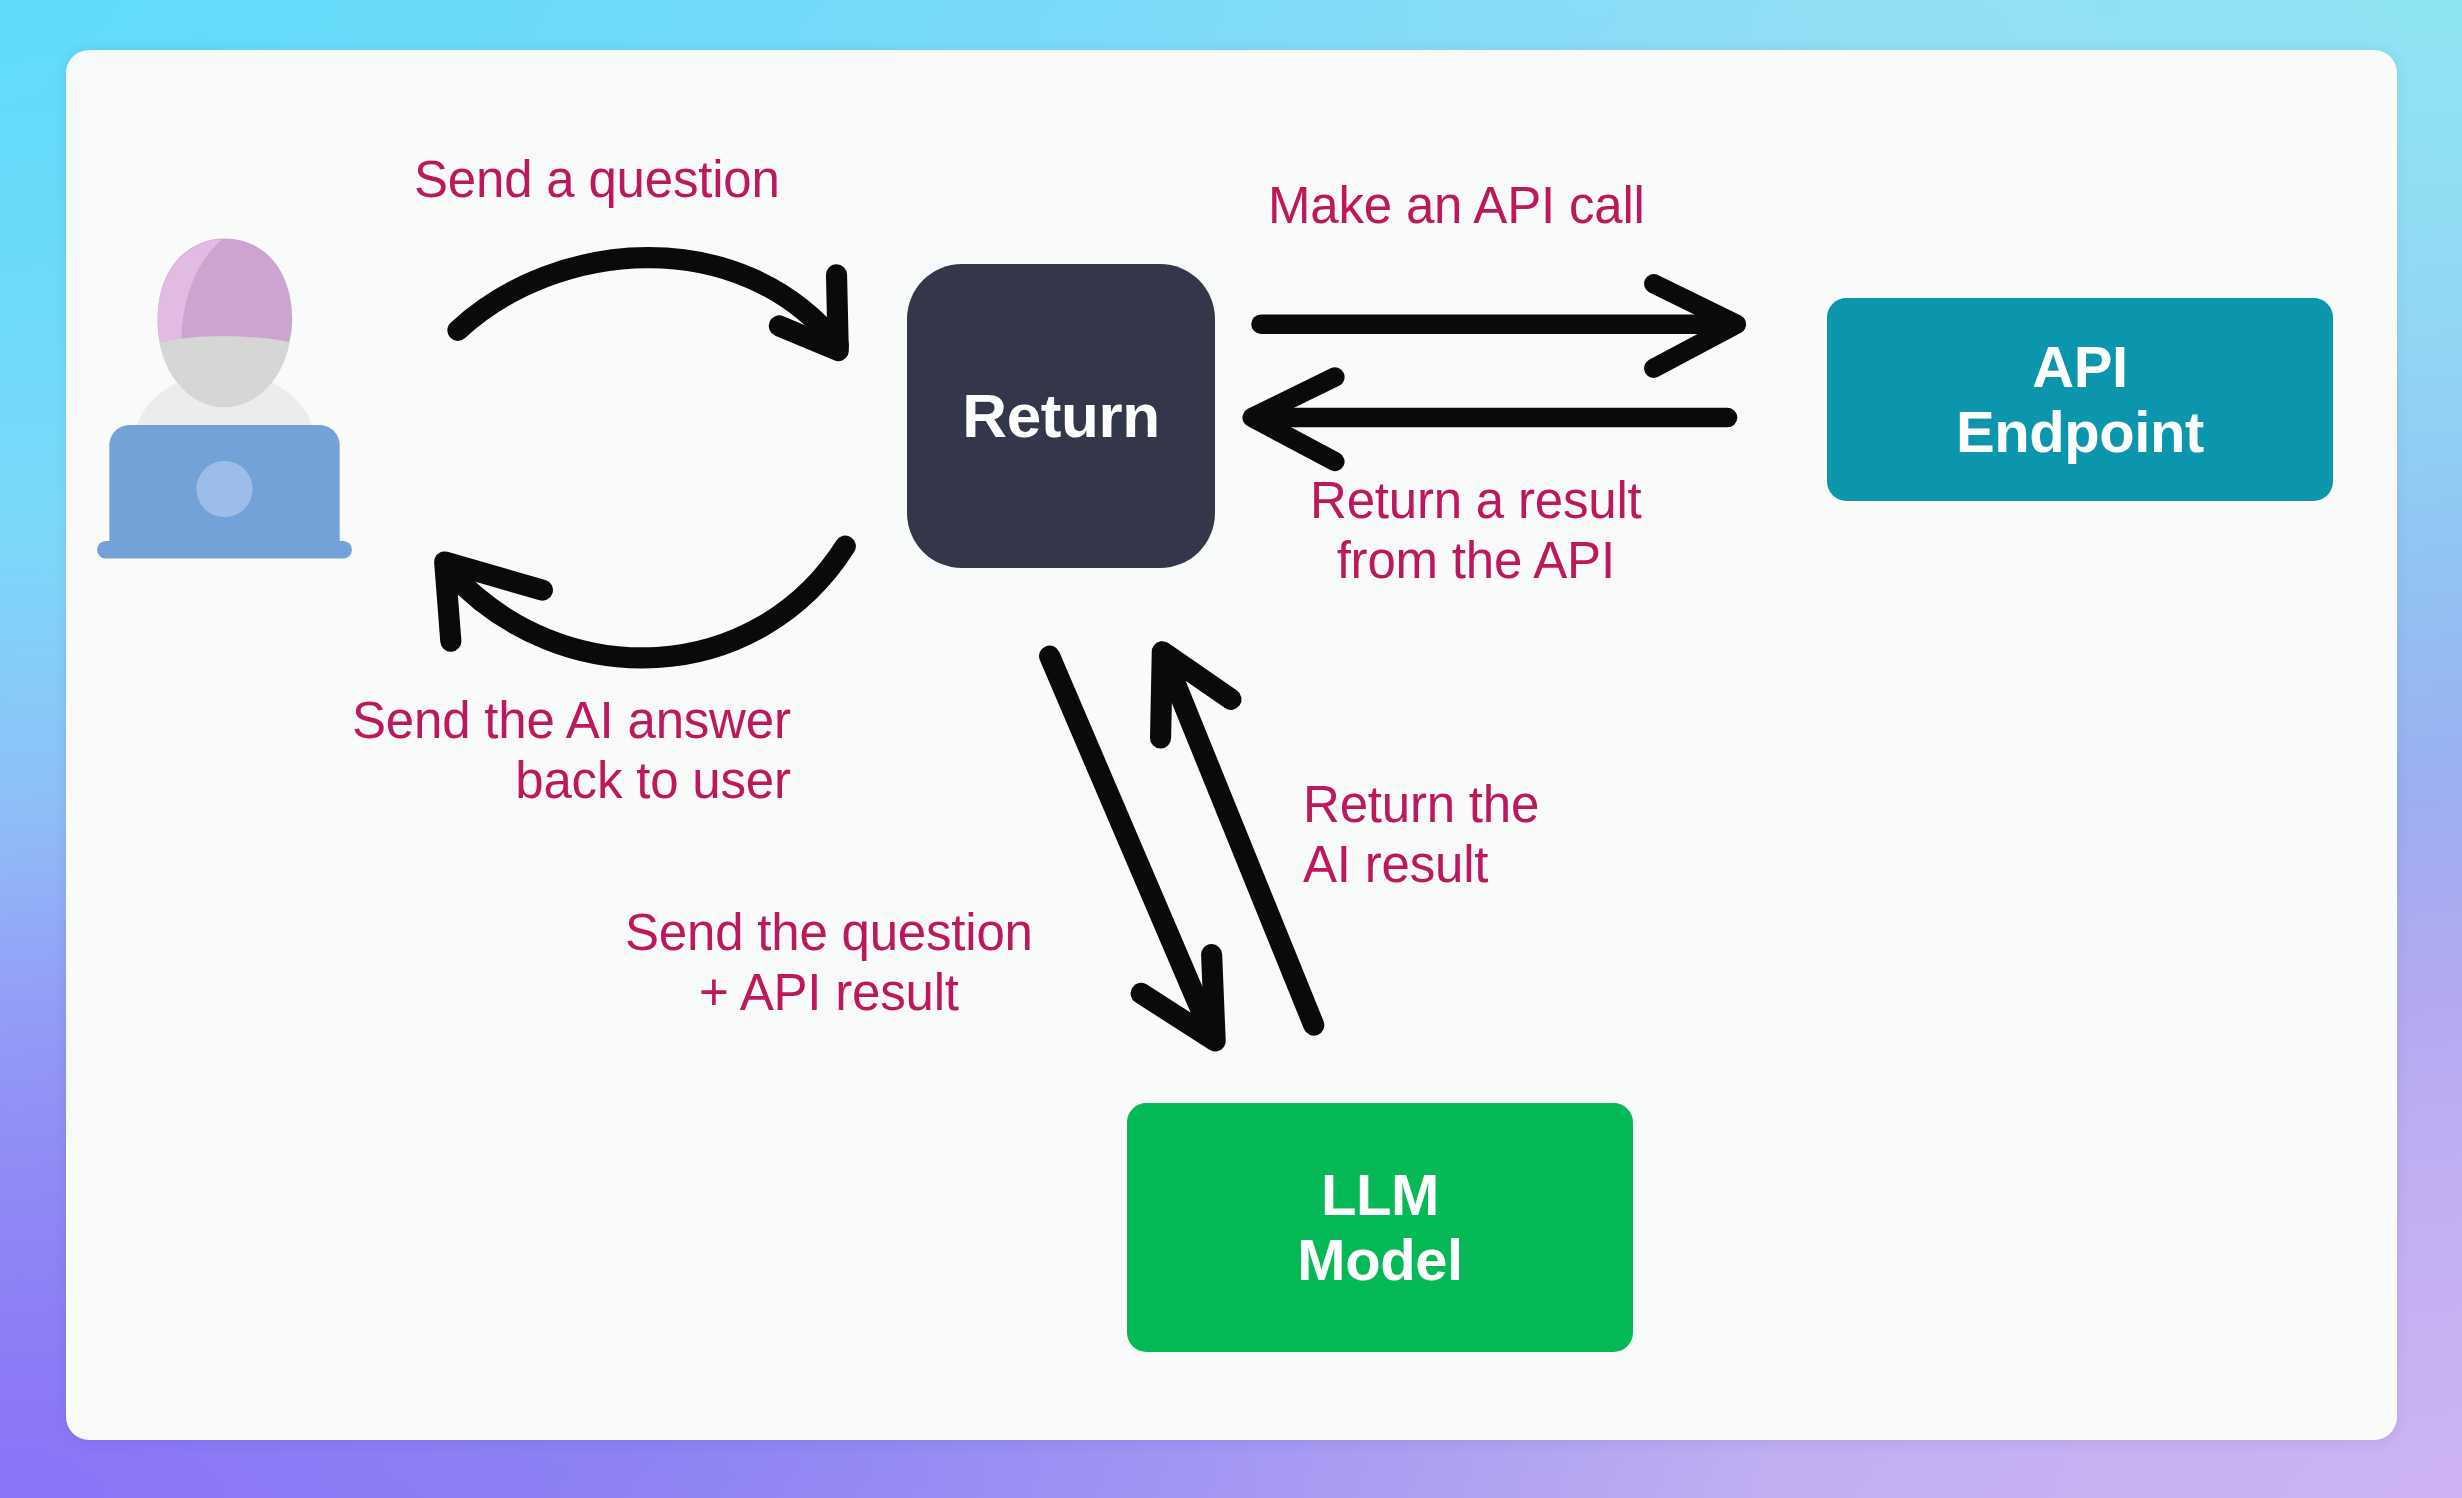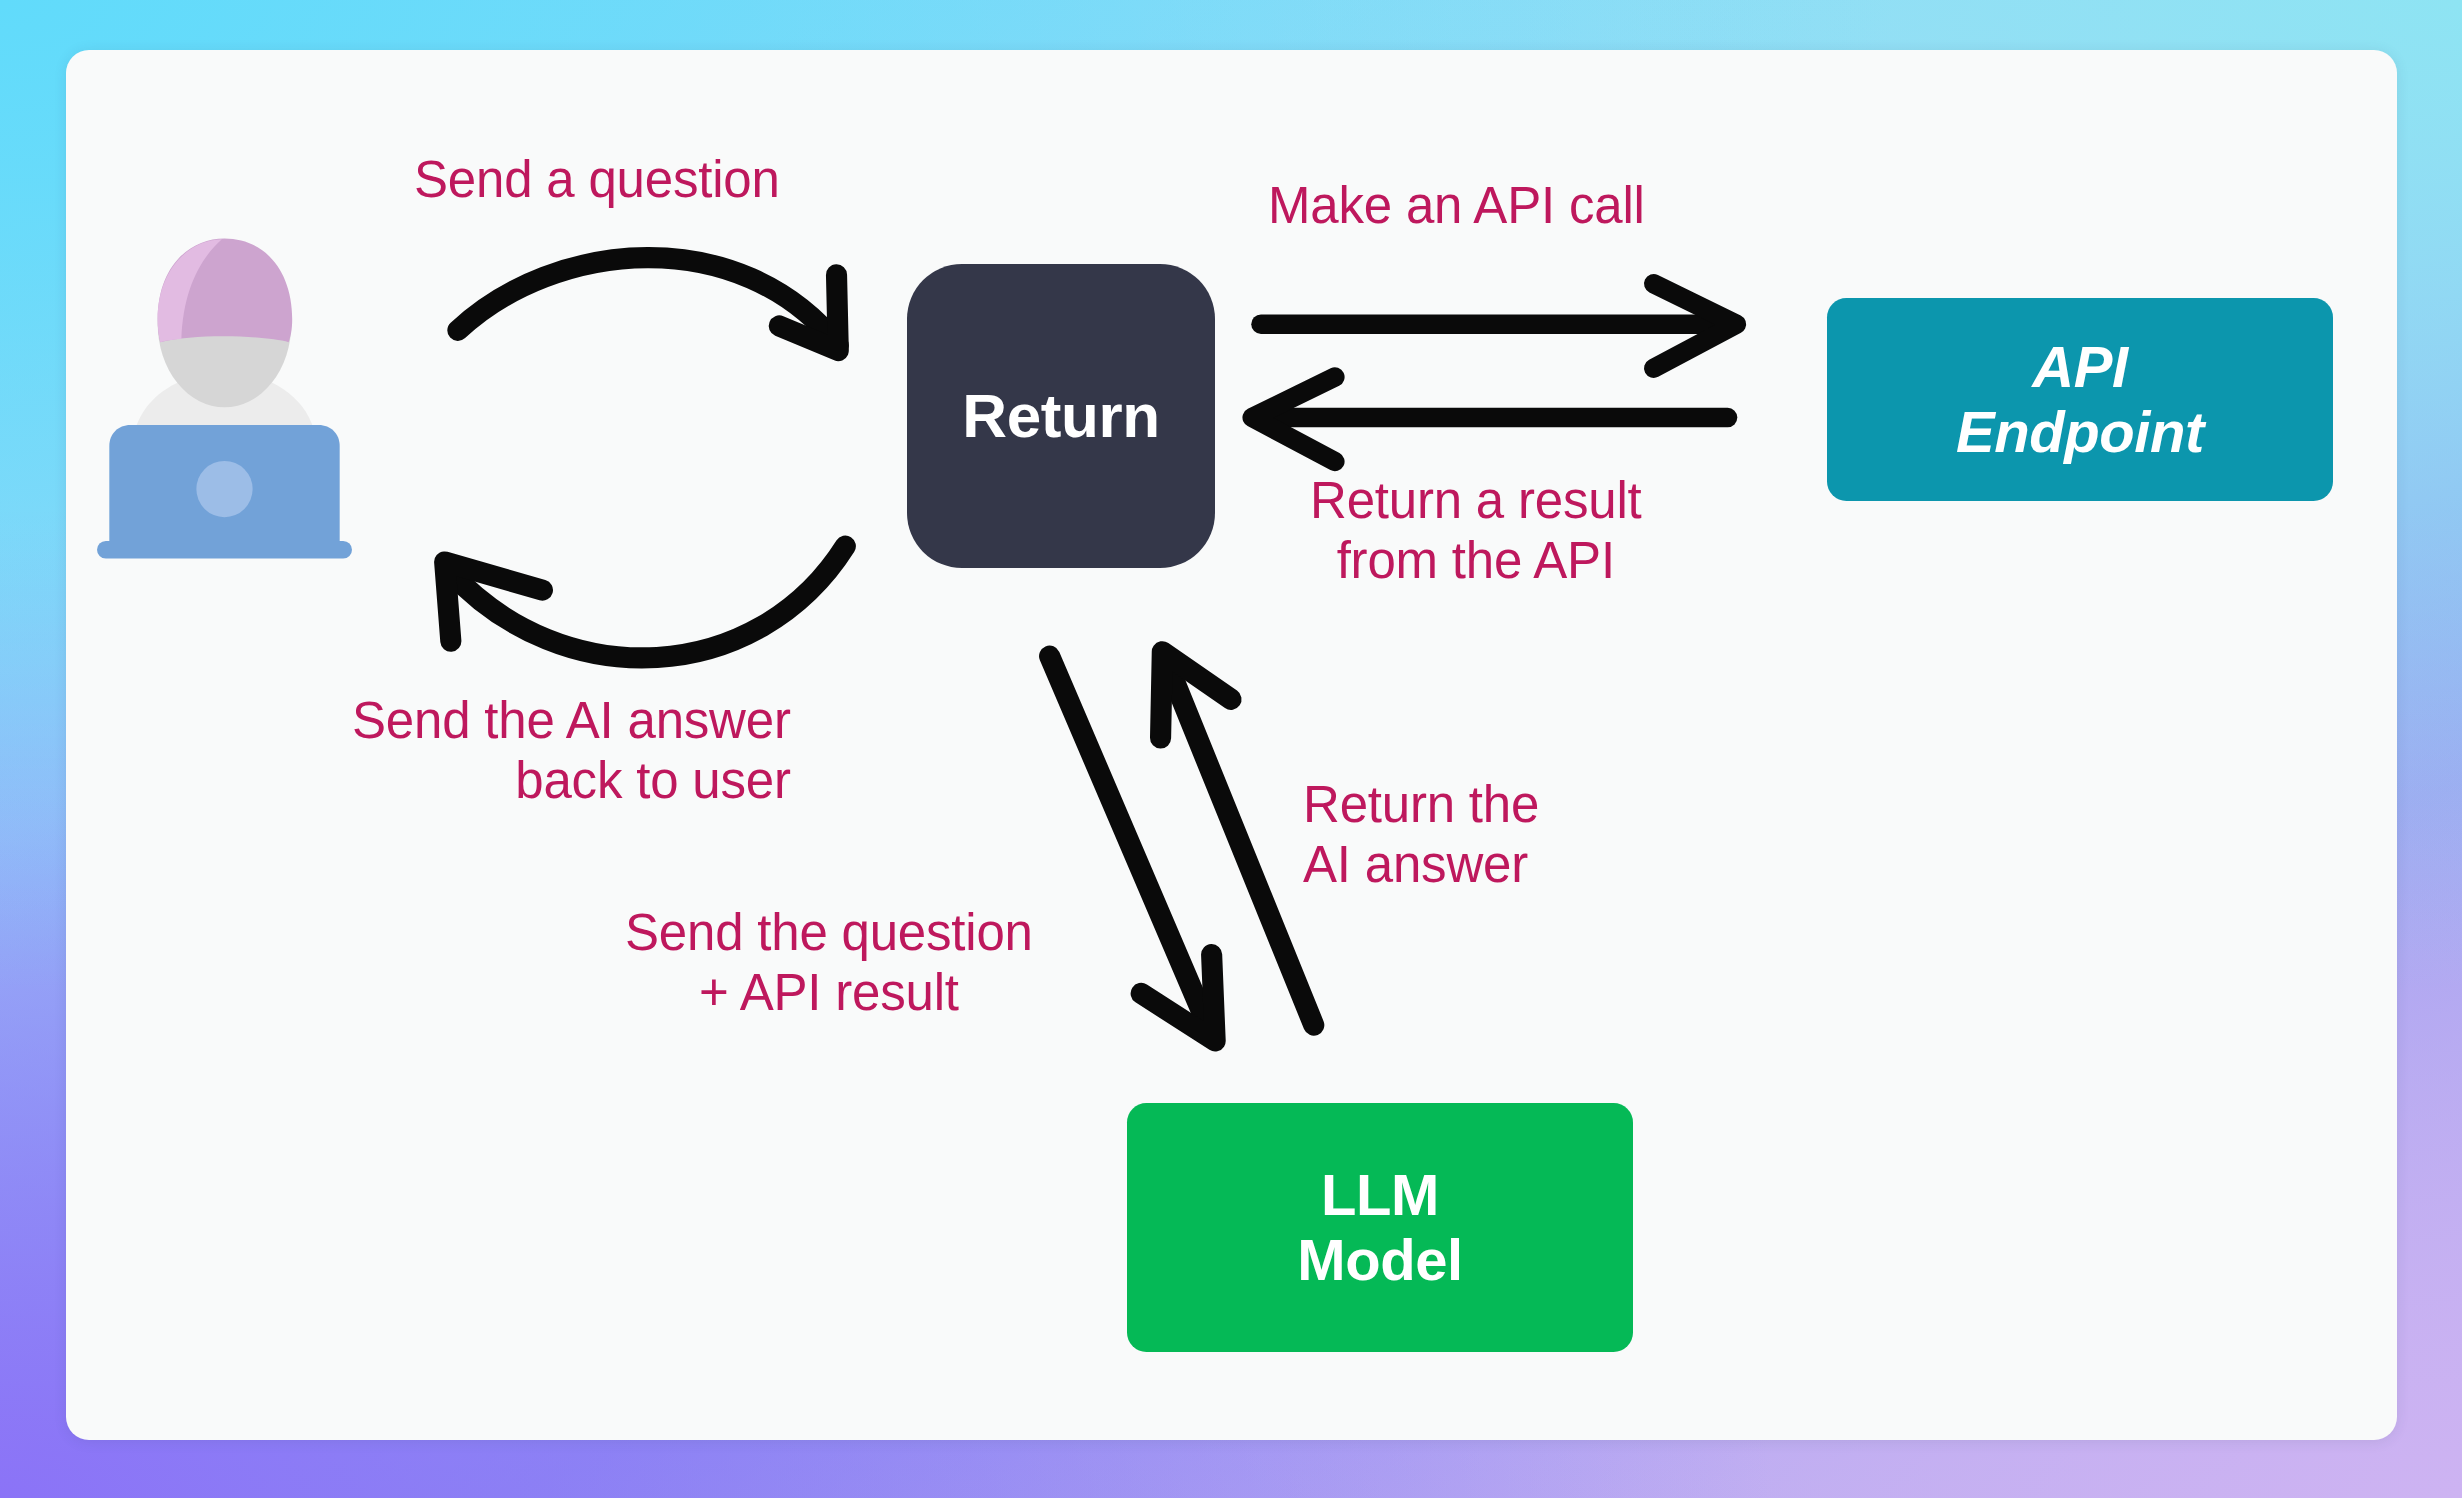--- a/index.html
+++ b/index.html
@@ -72,21 +72,20 @@
     font-size: 62px;
   }
   .node-api {
     left: 1827px;
     top: 298px;
     width: 506px;
     height: 203px;
     background: #0c96ad;
     border-radius: 19.4px;
     font-size: 58px;
-    font-style: italic;
   }
   .node-llm {
     left: 1127px;
     top: 1103px;
     width: 506px;
     height: 249px;
     background: #05b956;
     border-radius: 19.4px;
     font-size: 58px;
   }
@@ -202,16 +201,16 @@
 
   <div class="label lbl-make-api-call">Make an API call</div>
 
   <div class="label lbl-return-result">Return a result
 from the API</div>
 
   <div class="label lbl-send-question2">Send the question
 + API result</div>
 
   <div class="label lbl-return-ai">Return the
-AI answer</div>
+AI result</div>
 
 </div>
 
 
 </body></html>

